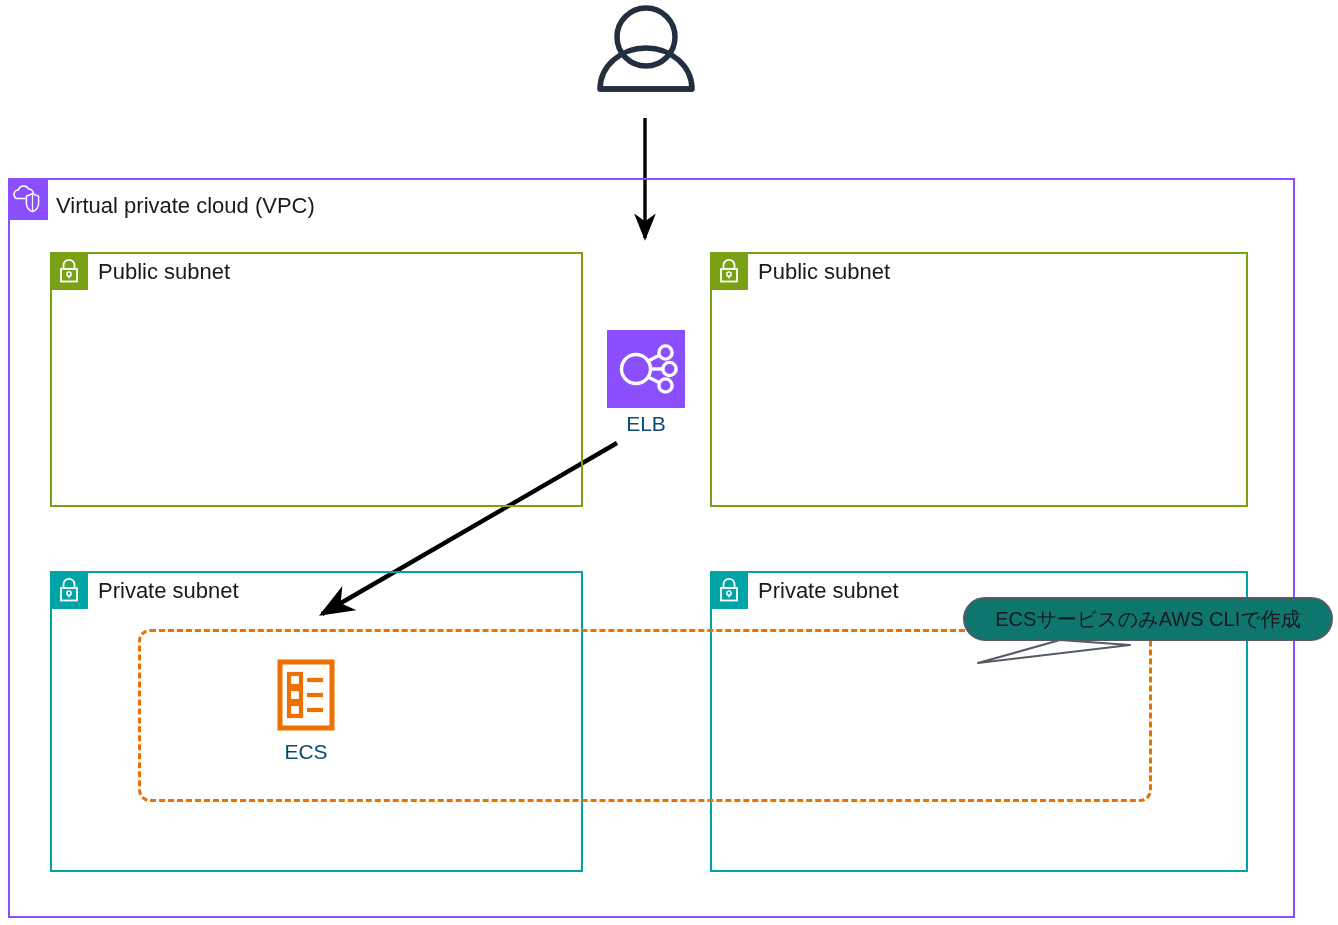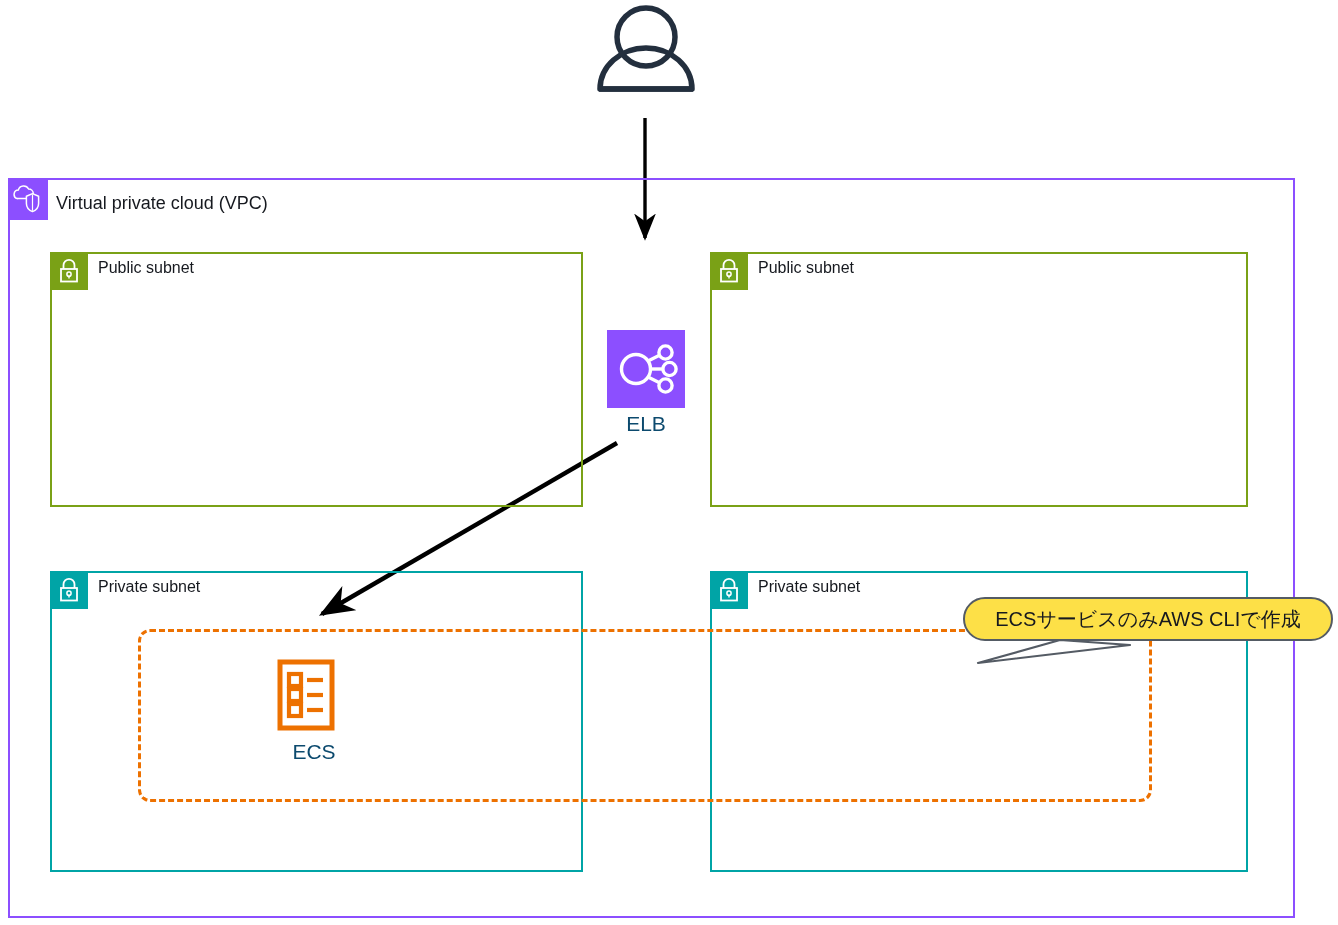--- a/index.html
+++ b/index.html
@@ -34,21 +34,21 @@
     width: 40px;
     height: 40px;
     background: #8C4FFF;
     display: flex;
     align-items: center;
     justify-content: center;
   }
   #vpc-title {
     left: 56px;
     top: 193px;
-    font-size: 18px;
+    font-size: 22px;
     color: #16191f;
     white-space: nowrap;
   }
 
   
   .subnet-box {
     box-sizing: border-box;
     background: transparent;
   }
   .subnet-public { border: 2px solid #7AA116; }
@@ -58,21 +58,21 @@
     width: 38px;
     height: 38px;
     display: flex;
     align-items: center;
     justify-content: center;
   }
   .badge-public { background: #7AA116; }
   .badge-private { background: #00A4A6; }
 
   .subnet-label {
-    font-size: 16px;
+    font-size: 22px;
     color: #16191f;
     white-space: nowrap;
   }
 
   
   #ecs-group {
     left: 138px;
     top: 629px;
     width: 1014px;
     height: 173px;
@@ -100,34 +100,34 @@
     top: 412px;
     width: 158px;
   }
   #ecs-tile {
     left: 277px;
     top: 659px;
     width: 58px;
     height: 72px;
   }
   #ecs-label {
-    left: 235px;
+    left: 227px;
     top: 740px;
     width: 158px;
   }
 
   
   #callout-bubble {
     left: 963px;
     top: 597px;
     width: 370px;
     height: 44px;
     border: 2px solid #545B64;
     border-radius: 22px;
-    background: #fde047;
+    background: #0f766e;
     box-sizing: border-box;
     display: flex;
     align-items: center;
     justify-content: center;
   }
   #callout-text {
     font-size: 20px;
     color: #16191f;
     white-space: nowrap;
   }

